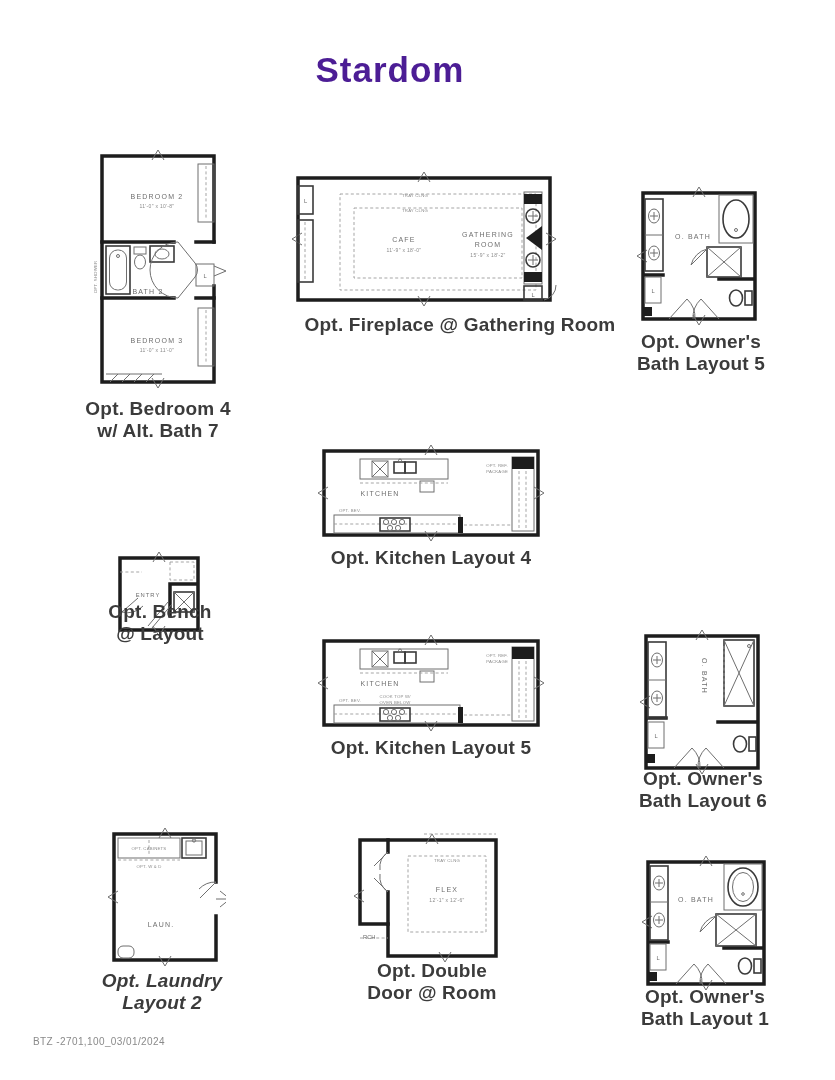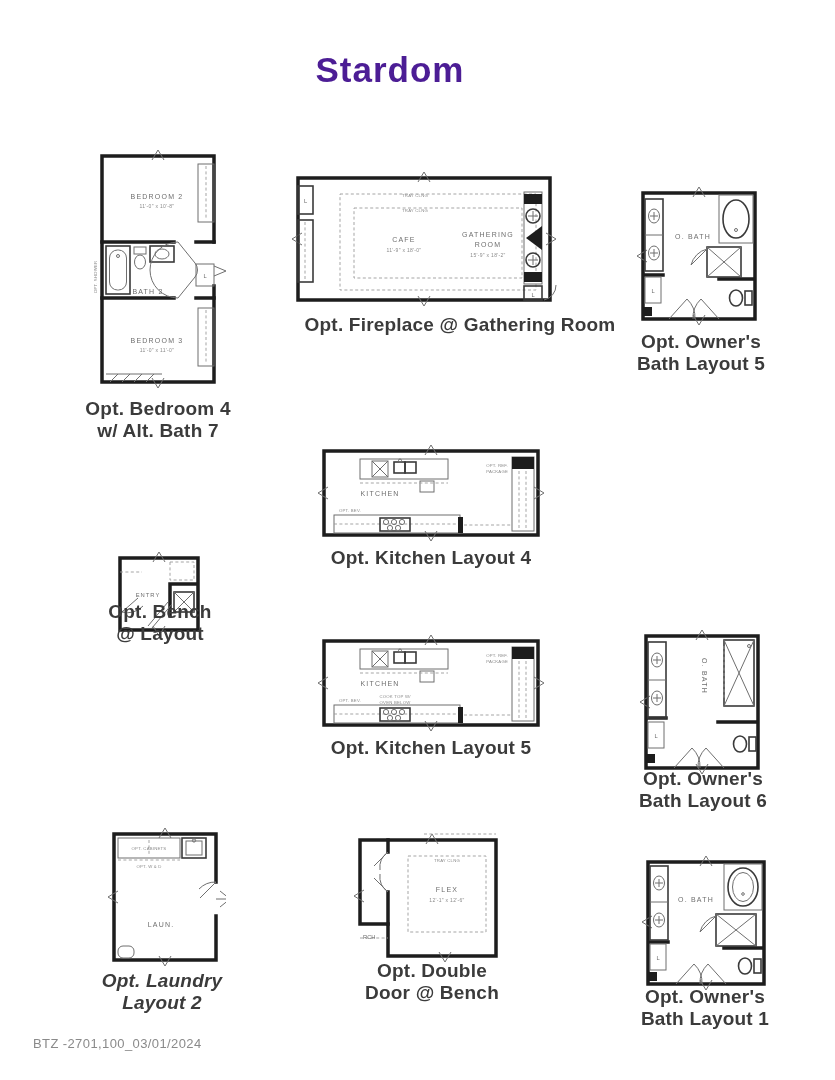--- a/index.html
+++ b/index.html
@@ -13,21 +13,21 @@
     font-size:35px;font-weight:700;color:#4c1d95;letter-spacing:1px;white-space:nowrap;
   }
   .caption{
     position:absolute;transform:translateX(-50%);
     font-size:19px;font-weight:700;color:#3b3b3b;
     text-align:center;line-height:1.18;letter-spacing:.2px;white-space:nowrap;
   }
   .plan{position:absolute;}
   .footer{
     position:absolute;left:33px;top:1036px;
-    font-size:13px;color:#8a8a8a;letter-spacing:.4px;
+    font-size:10px;color:#8a8a8a;letter-spacing:.4px;
   }
   
   svg{display:block;}
   .w{stroke:#1d1d1d;stroke-width:3.5;fill:none;stroke-linecap:square;}
   .t{stroke:#6f6f6f;stroke-width:1;fill:none;}
   .t2{stroke:#3a3a3a;stroke-width:1.6;fill:none;}
   .d{stroke:#9b9b9b;stroke-width:.9;fill:none;stroke-dasharray:3 2.4;}
   .blk{fill:#1d1d1d;stroke:none;}
   svg text{fill:#6e6e6e;font-family:"Liberation Sans",sans-serif;}
   .room{font-size:7px;letter-spacing:1.2px;}
@@ -422,21 +422,21 @@
     <rect class="d" x="58" y="30" width="78" height="76"></rect>
   </g>
   <text class="tiny" x="97" y="36" text-anchor="middle">TRAY CLNG</text>
   <text class="room" x="97" y="66" text-anchor="middle">FLEX</text>
   <text class="dims" x="97" y="76" text-anchor="middle">12'-1" x 12'-6"</text>
   <text class="lbl" x="13" y="113" text-anchor="start">RCH</text>
 </svg>
 </div>
 <div class="caption" style="left:432px;top:960px;">
   <div>Opt. Double</div>
-  <div>Door @ Bench</div>
+  <div>Door @ Room</div>
 </div>
 
 <div class="plan" style="left:638px;top:852px;width:134px;height:140px;">
 <svg viewBox="0 0 134 140" width="134" height="140">
   <g>
     <path class="w" d="M10 10 H126 V132 H10 Z M86 96 H126 M10 90 H30"></path>
     <rect class="blk" x="10" y="120" width="9" height="9"></rect>
   </g>
   <g>
     <polyline class="t" points="62,14 68,4 74,14"></polyline>

